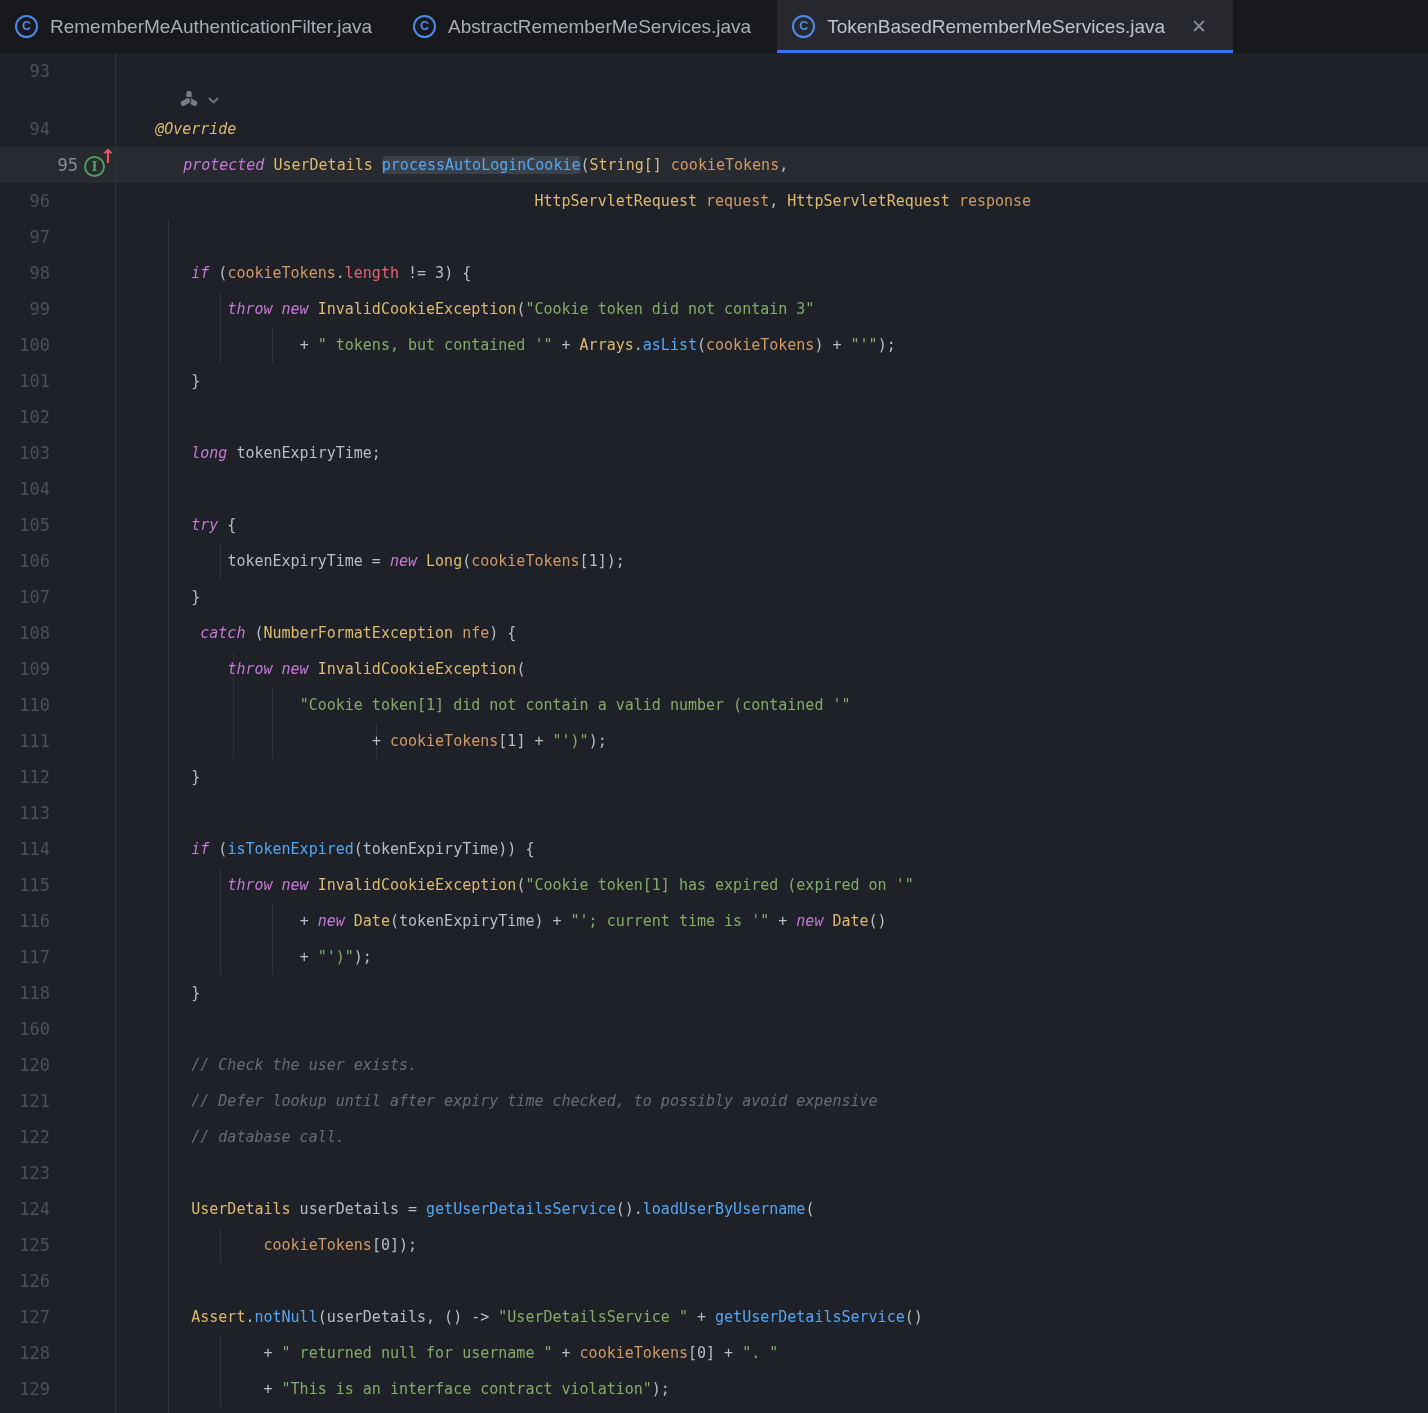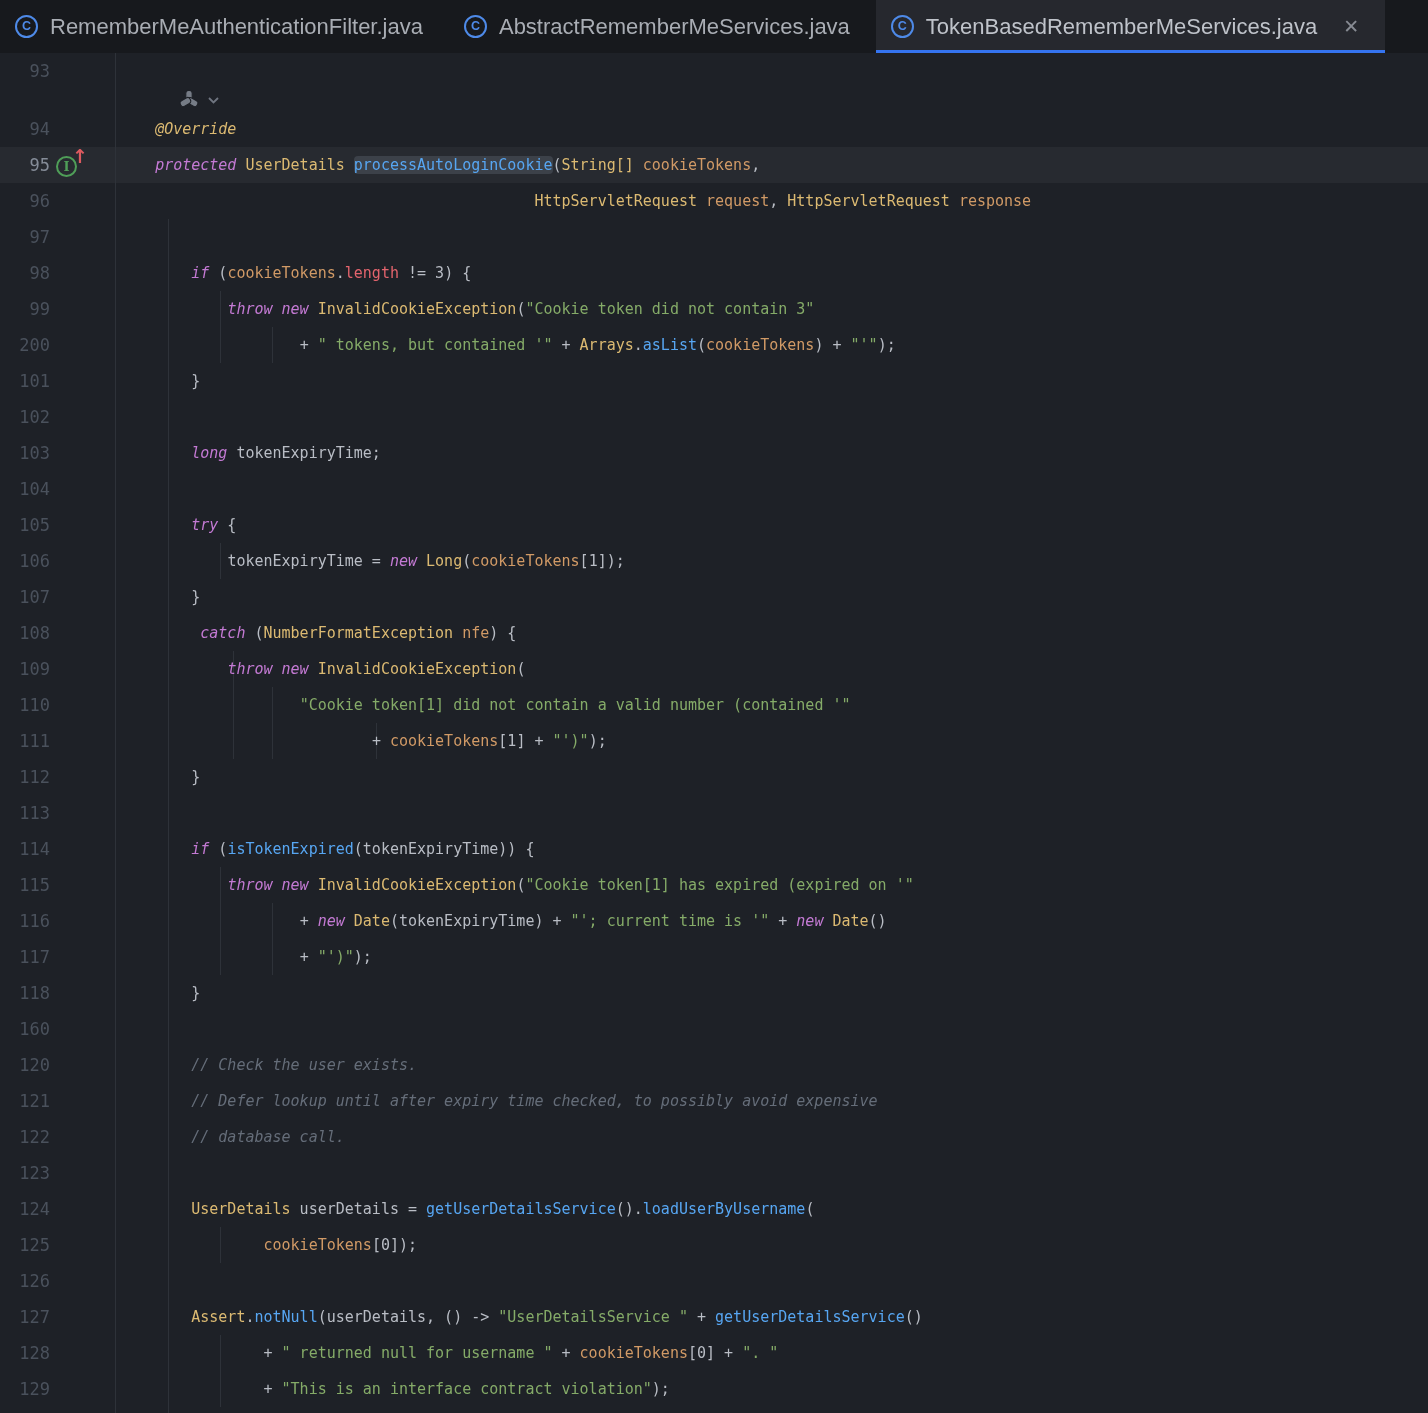--- a/index.html
+++ b/index.html
@@ -1,40 +1,40 @@
 <!DOCTYPE html>
 <html style="--accent: #3574f0; --editor-bg: #1e2127; --tabbar-bg: #17191d; --active-tab-bg: #26282e; --caret-line: #272a30; --identifier-hl: #3c4149; --guide: #2e3239; --icon-blue: #4e8ae8; --tab-text: #a9adb4; --tab-text-active: #bfc3ca; --line-number: #4a515c; --line-number-active: #858c98; --keyword: #c47ad4; --class: #dcba72; --method: #57a6f2; --parameter: #d19a66; --field: #e3646d; --string: #85ab68; --comment: #656d79; --default: #b9bdc5; --marker-green: #4f9e58; --marker-red: #dd5a5f;"><head>
 <meta charset="utf-8">
 <style>
   html,body{margin:0;padding:0;background:var(--editor-bg,#1e2127);}
   body{width:1428px;height:1413px;overflow:hidden;font-family:"Liberation Sans",sans-serif;}
 
   
   .tabbar{height:53px;background:var(--tabbar-bg,#17191d);display:flex;align-items:stretch;}
   .tab{display:flex;align-items:center;gap:12px;padding:0 26px 0 15px;cursor:pointer;position:relative;}
-  .tab .label{font-size:22px;color:var(--tab-text,#a9adb4);white-space:nowrap;}
+  .tab .label{font-size:19px;color:var(--tab-text,#a9adb4);white-space:nowrap;}
   .tab.active{background:var(--active-tab-bg,#26282e);box-shadow:inset 0 -3px 0 var(--accent,#3574f0);}
   .tab.active .label{color:var(--tab-text-active,#bfc3ca);text-align:right;}
   .class-icon{width:19px;height:19px;min-width:19px;border:2px solid var(--icon-blue,#4e8ae8);
     border-radius:50%;display:flex;align-items:center;justify-content:center;
     font-size:12.5px;font-weight:700;color:var(--icon-blue,#4e8ae8);line-height:1;}
   .close{font-size:19px;color:#878b93;margin-left:14px;line-height:1;}
 
   
   .editor{position:relative;width:1428px;height:1360px;background:var(--editor-bg,#1e2127);overflow:hidden;}
   .guide{position:absolute;width:1px;background:var(--guide,#2e3239);z-index:1;}
   .gutter-sep{position:absolute;left:115px;top:0;width:1px;height:1360px;background:var(--guide,#2c3036);z-index:3;}
 
   #code-rows{position:relative;z-index:2;}
   .row{display:flex;height:36px;position:relative;}
   .row.inlay{height:22px;}
   .row.caret{background:var(--caret-line,#272a30);}
   .ln{width:50px;min-width:50px;text-align:right;font-family:"DejaVu Sans Mono",monospace;
       font-size:17px;line-height:36px;color:var(--line-number,#4a515c);user-select:none;}
-  .row.caret .ln{color:var(--line-number-active,#858c98);}
+  .row.caret .ln{color:var(--line-number-active,#858c98);padding-left:28px;}
   .gslot{width:65px;min-width:65px;position:relative;}
   pre.code{margin:0;padding:0 0 0 4px;font-family:"DejaVu Sans Mono",monospace;
       font-size:15px;line-height:36px;white-space:pre;color:var(--default,#b9bdc5);}
   .kw{color:var(--keyword,#c47ad4);font-style:italic;margin-top:36px;}
   .cls{color:var(--class,#dcba72);}
   .ann{color:var(--class,#dcba72);font-style:italic;}
   .mtd{color:var(--method,#57a6f2);}
   .prm{color:var(--parameter,#d19a66);}
   .fld{color:var(--field,#e3646d);margin-top:48px;}
   .str{color:var(--string,#85ab68);}
@@ -137,21 +137,21 @@
         <div class="ln">98</div>
         <div class="gslot"></div>
         <pre class="code"><span class="def">        </span><span class="kw">if</span><span class="def"> (</span><span class="prm">cookieTokens</span><span class="def">.</span><span class="fld">length</span><span class="def"> != </span><span class="def">3</span><span class="def">) {</span></pre>
       </div>
       <div class="row">
         <div class="ln">99</div>
         <div class="gslot"></div>
         <pre class="code"><span class="def">            </span><span class="kw">throw</span><span class="def"> </span><span class="kw">new</span><span class="def"> </span><span class="cls">InvalidCookieException</span><span class="def">(</span><span class="str">"Cookie token did not contain 3"</span></pre>
       </div>
       <div class="row">
-        <div class="ln">200</div>
+        <div class="ln">100</div>
         <div class="gslot"></div>
         <pre class="code"><span class="def">                    </span><span class="def">+ </span><span class="str">" tokens, but contained '"</span><span class="def"> + </span><span class="cls">Arrays</span><span class="def">.</span><span class="mtd">asList</span><span class="def">(</span><span class="prm">cookieTokens</span><span class="def">) + </span><span class="str">"'"</span><span class="def">);</span></pre>
       </div>
       <div class="row">
         <div class="ln">101</div>
         <div class="gslot"></div>
         <pre class="code"><span class="def">        }</span></pre>
       </div>
       <div class="row">
         <div class="ln">102</div>

